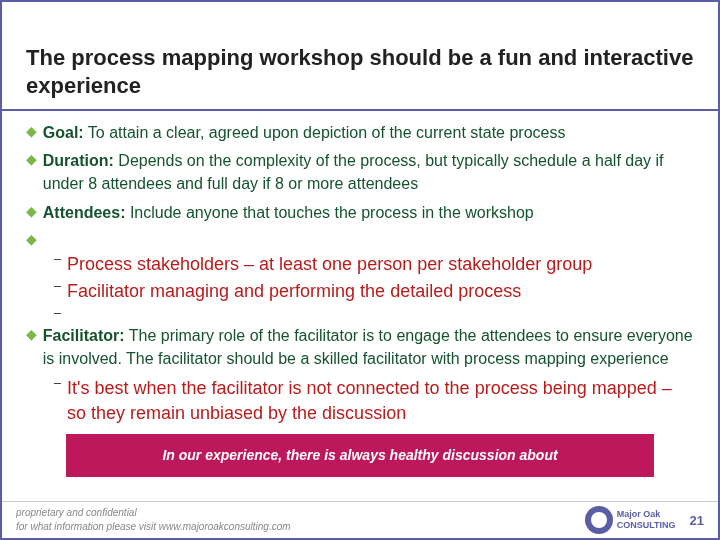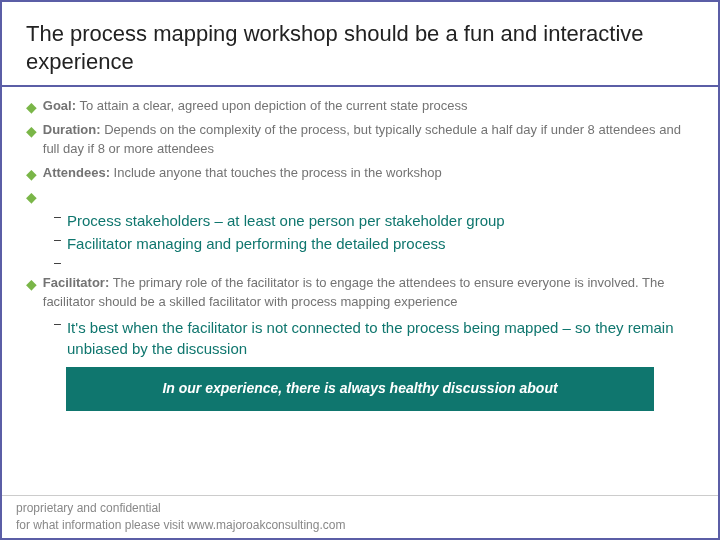--- a/index.html
+++ b/index.html
@@ -19,44 +19,45 @@
       display: flex;
       flex-direction: column;
       position: relative;
     }
     .title-area {
       padding: 18px 24px 10px 24px;
       border-bottom: 2px solid #5b5ea6;
     }
     .title-text {
       font-size: 22px;
-      font-weight: normal;
+      font-weight: bold;
       color: #222;
       line-height: 1.25;
+      margin-top: 24px;
     }
     .content-area {
       flex: 1;
       padding: 10px 24px 6px 24px;
       overflow: hidden;
     }
     .bullet-item {
       display: flex;
       align-items: flex-start;
       margin-bottom: 5px;
     }
     .bullet-icon {
       color: #7ab648;
       font-size: 14px;
       margin-right: 6px;
       margin-top: 2px;
       flex-shrink: 0;
     }
     .bullet-text {
-      font-size: 13px;
-      color: #737373;
+      font-size: 16px;
+      color: #14532d;
       line-height: 1.45;
     }
     .bullet-text b {
       font-weight: bold;
     }
     .sub-bullets {
       margin-left: 28px;
       margin-bottom: 4px;
     }
     .sub-bullet {
@@ -64,49 +65,50 @@
       align-items: flex-start;
       margin-bottom: 2px;
     }
     .sub-dash {
       font-size: 12.5px;
       color: #222;
       margin-right: 6px;
       flex-shrink: 0;
     }
     .sub-text {
-      font-size: 15px;
-      color: #0f766e;
+      font-size: 18px;
+      color: #b91c1c;
       line-height: 1.4;
     }
     .callout-box {
-      background: #0f766e;
+      background: #be185d;
       margin: 8px 40px 8px 40px;
       padding: 12px 20px;
       text-align: center;
     }
     .callout-text {
       font-size: 14px;
       font-style: italic;
       font-weight: bold;
       color: #fff;
       line-height: 1.4;
     }
     .footer {
       display: flex;
       justify-content: space-between;
       align-items: center;
       padding: 4px 14px 4px 14px;
       border-top: 1px solid #ccc;
       background: #fff;
     }
     .footer-left {
-      font-size: 12px;
+      font-size: 10px;
       color: #888;
       line-height: 1.4;
+      font-style: italic;
     }
     .footer-right {
       display: flex;
       align-items: center;
       gap: 6px;
     }
     .logo-area {
       display: flex;
       align-items: center;
       gap: 4px;
@@ -200,14 +202,26 @@
       </div>
     </div>
 
   </div>
 
   <div class="footer">
     <div class="footer-left">
       <div>proprietary and confidential</div>
       <div>for what information please visit www.majoroakconsulting.com</div>
     </div>
+    <div class="footer-right">
+      <div class="logo-area">
+        <div class="logo-circle">
+          <div class="logo-inner"></div>
+        </div>
+        <div class="logo-text">
+          <div>Major Oak</div>
+          <div>CONSULTING</div>
+        </div>
+      </div>
+      <span class="page-num">21</span>
+    </div>
   </div>
 </div>
 
 </body></html>

